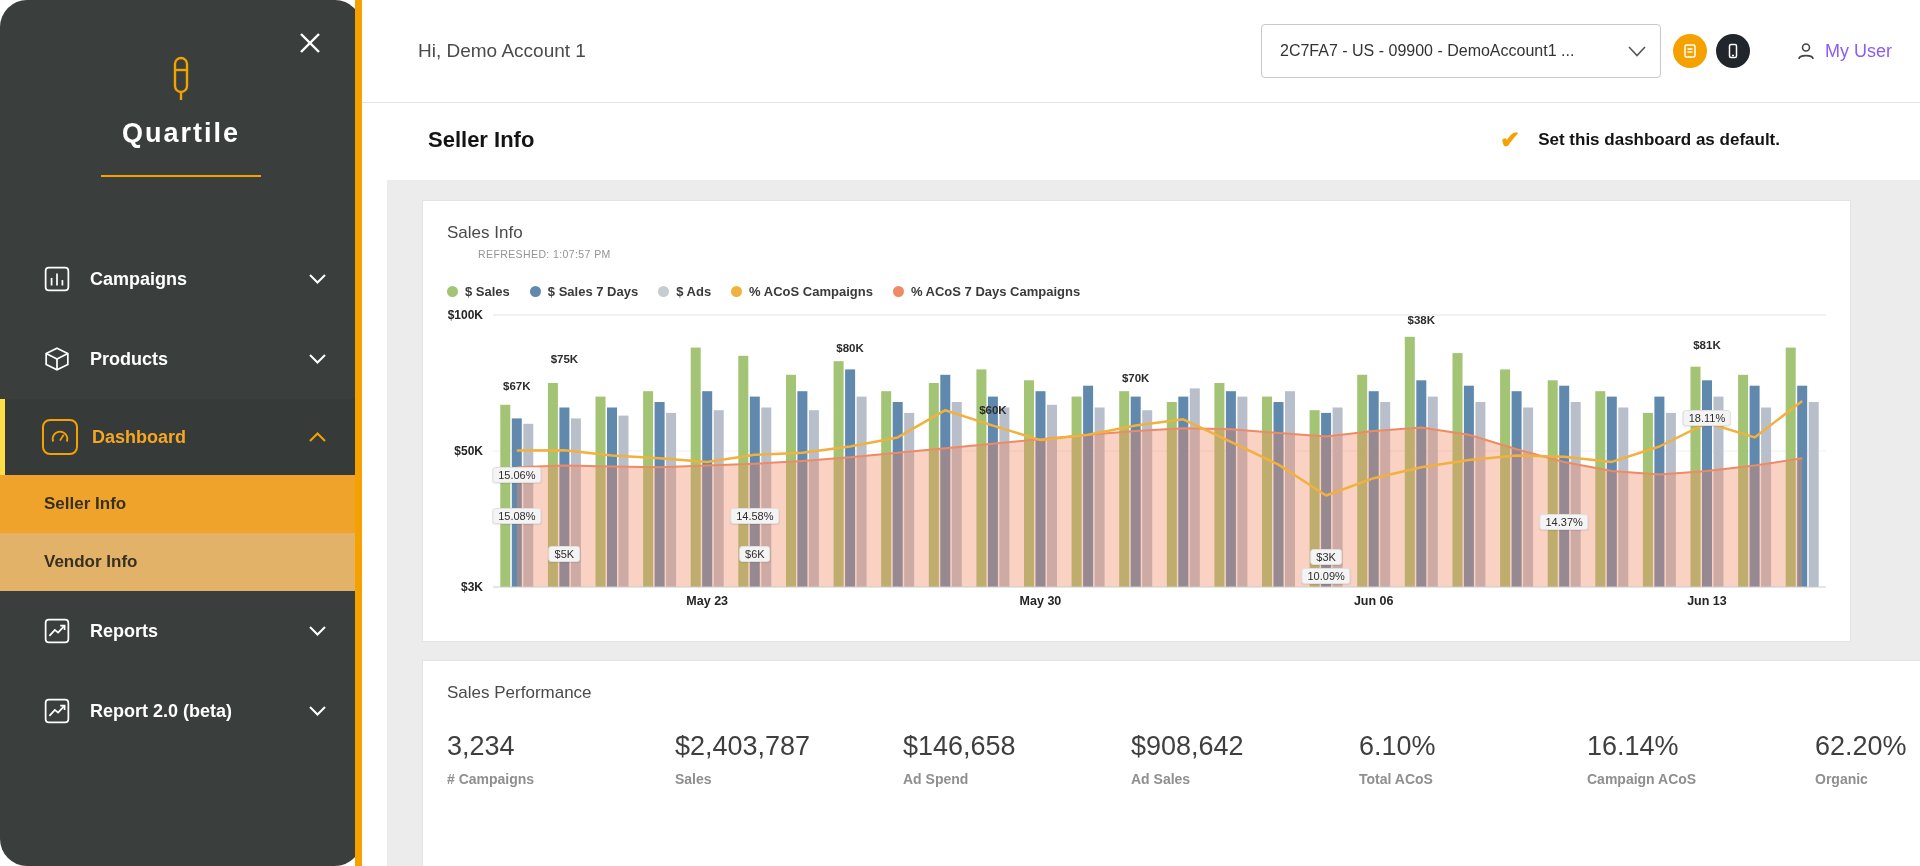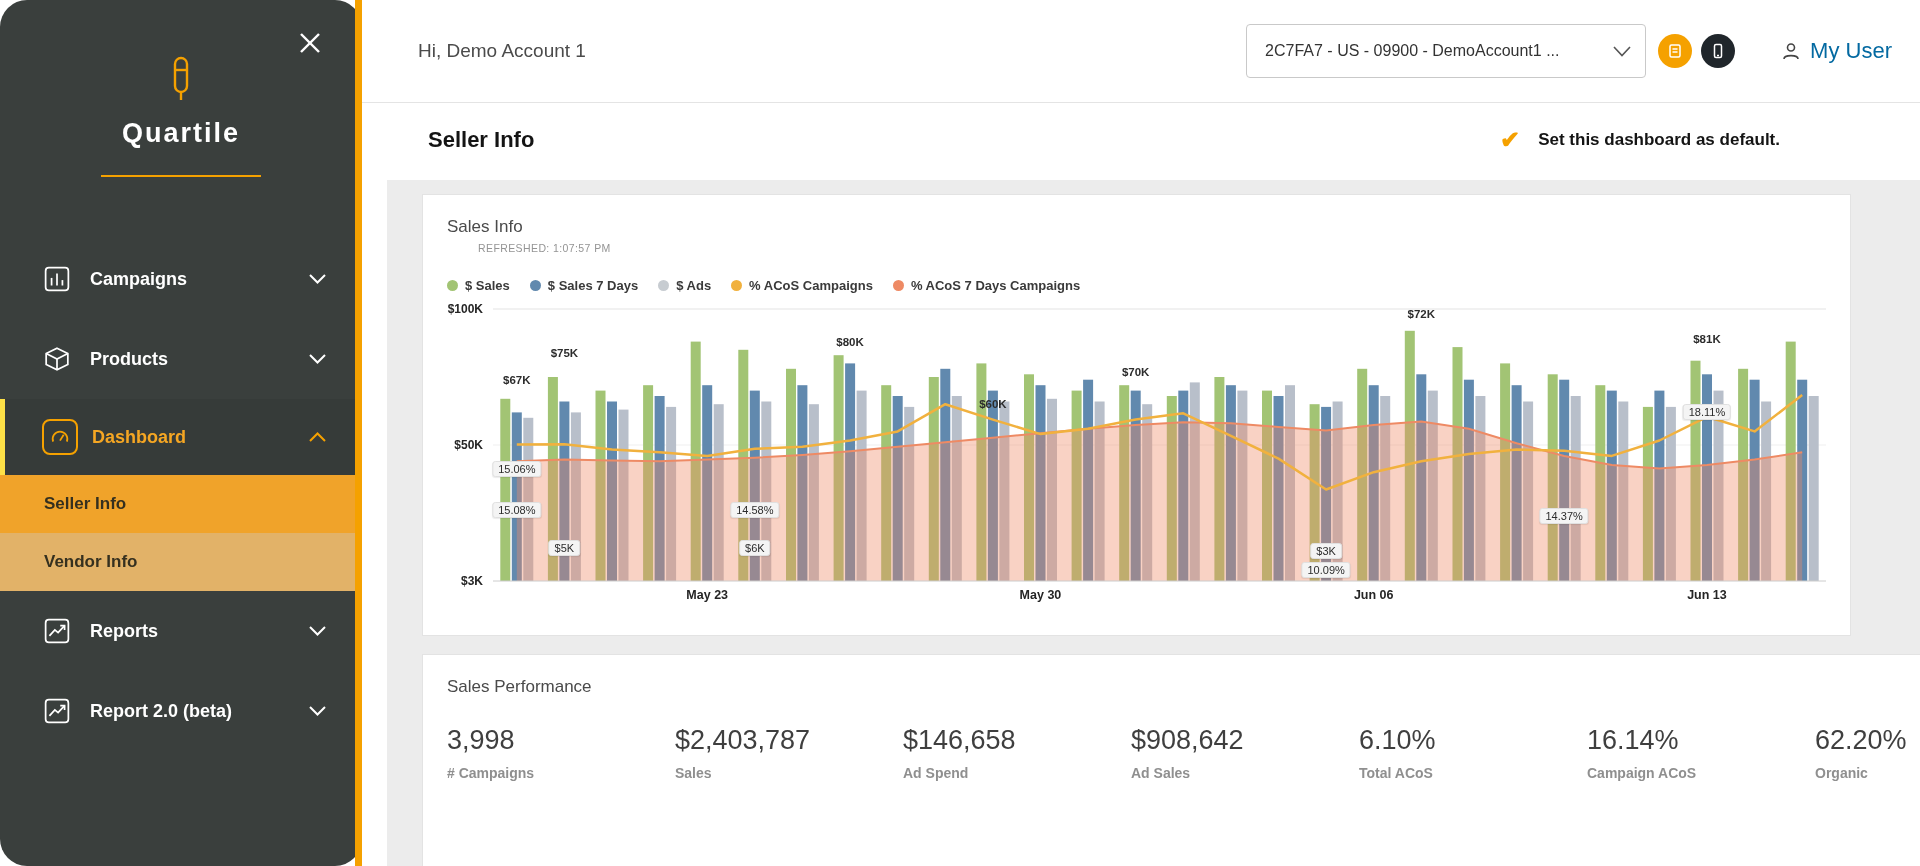--- a/index.html
+++ b/index.html
@@ -29,30 +29,30 @@
   .main { flex:1; display:flex; flex-direction:column; height:866px; overflow:hidden; background:#fff; }
   .topbar { height:103px; flex:0 0 103px; display:flex; align-items:center; padding:0 28px 0 56px; border-bottom:1px solid #e4e4e4; background:#fff; }
   .greeting { font-size:19px; color:#4b4b4b; }
   .topbar-right { margin-left:auto; display:flex; align-items:center; }
   .account-select { width:400px; height:54px; border:1px solid #c9c9c9; border-radius:4px; display:flex; align-items:center; padding:0 14px 0 18px; cursor:pointer; background:#fff; }
   .account-select .sel-text { font-size:16px; color:#333; flex:1; white-space:nowrap; overflow:hidden; }
   .circle { width:34px; height:34px; border-radius:50%; display:flex; align-items:center; justify-content:center; cursor:pointer; flex:0 0 34px; }
   .circle.orange { background:#f5a100; margin-left:12px; }
   .circle.dark { background:#20262b; margin-left:9px; }
   .user-chip { display:flex; align-items:center; margin-left:46px; cursor:pointer; }
-  .user-chip .user-label { font-size:22px; color:#0369a1; margin-left:9px; }
+  .user-chip .user-label { font-size:18px; color:#8b5cf6; margin-left:9px; }
 
   .content { position:relative; flex:1; background:#fff; }
   .title-row { display:flex; align-items:center; padding:24px 140px 0 66px; }
   .page-title { font-size:22px; font-weight:bold; color:#141414; }
   .default-toggle { margin-left:auto; display:flex; align-items:center; gap:18px; cursor:pointer; }
   .check-icon { color:#f5a100; font-size:24px; font-weight:bold; line-height:1; }
   .default-label { font-size:17px; font-weight:bold; color:#141414; }
 
-  .panel { position:absolute; left:25px; right:0; top:77px; bottom:0; background:#ececec; padding:14px 0 0 35px; overflow:hidden; }
+  .panel { position:absolute; left:25px; right:0; top:77px; bottom:0; background:#ececec; padding:20px 0 0 35px; overflow:hidden; }
   .card { background:#fff; border:1px solid #e3e3e3; }
   .chart-card { width:1429px; height:442px; padding:22px 24px 0 24px; }
   .perf-card { width:1980px; margin-top:18px; height:235px; padding:22px 24px; }
 
   .card-title { font-size:17px; color:#4a4a4a; }
   .refreshed { font-size:10.5px; color:#949494; letter-spacing:.4px; margin-top:5px;margin-left:31px; }
   .legend { display:flex; align-items:center; gap:20px; margin-top:24px; }
   .legend-item { display:flex; align-items:center; gap:7px; cursor:pointer; }
   .legend-dot { width:11px; height:11px; border-radius:50%; display:inline-block; }
   .legend-label { font-size:13px; font-weight:bold; color:#3a3a3a; }
@@ -364,42 +364,42 @@
                 <div class="anno plain" style="left: 5.35714%; top: 16%;">$75K</div>
                 <div class="anno plain" style="left: 1.78571%; top: 26%;">$67K</div>
                 <div class="anno chipbg" style="left: 1.78571%; top: 59%;">15.06%</div>
                 <div class="anno chipbg" style="left: 1.78571%; top: 74%;">15.08%</div>
                 <div class="anno chipbg" style="left: 5.35714%; top: 88%;">$5K</div>
                 <div class="anno chipbg" style="left: 19.6429%; top: 74%;">14.58%</div>
                 <div class="anno chipbg" style="left: 19.6429%; top: 88%;">$6K</div>
                 <div class="anno plain" style="left: 26.7857%; top: 12%;">$80K</div>
                 <div class="anno plain" style="left: 37.5%; top: 35%;">$60K</div>
                 <div class="anno plain" style="left: 48.2143%; top: 23%;">$70K</div>
-                <div class="anno plain" style="left: 69.6429%; top: 2%;">$72K</div>
+                <div class="anno plain" style="left: 69.6429%; top: 2%;">$38K</div>
                 <div class="anno chipbg" style="left: 62.5%; top: 89%;">$3K</div>
                 <div class="anno chipbg" style="left: 62.5%; top: 96%;">10.09%</div>
                 <div class="anno chipbg" style="left: 80.3571%; top: 76%;">14.37%</div>
                 <div class="anno chipbg" style="left: 91.0714%; top: 38%;">18.11%</div>
                 <div class="anno plain" style="left: 91.0714%; top: 11%;">$81K</div>
               </div>
           </div>
         </div>
         <div class="x-axis" id="x-labels">
             <div class="x-label" style="left: 16.0714%;">May 23</div>
             <div class="x-label" style="left: 41.0714%;">May 30</div>
             <div class="x-label" style="left: 66.0714%;">Jun 06</div>
             <div class="x-label" style="left: 91.0714%;">Jun 13</div>
           </div>
       </section>
 
       <section class="card perf-card">
         <div class="card-title">Sales Performance</div>
         <div class="metrics" id="metrics">
             <div class="metric">
-              <div class="m-value">3,998</div>
+              <div class="m-value">3,234</div>
               <div class="m-label"># Campaigns</div>
             </div>
             <div class="metric">
               <div class="m-value">$2,403,787</div>
               <div class="m-label">Sales</div>
             </div>
             <div class="metric">
               <div class="m-value">$146,658</div>
               <div class="m-label">Ad Spend</div>
             </div>

